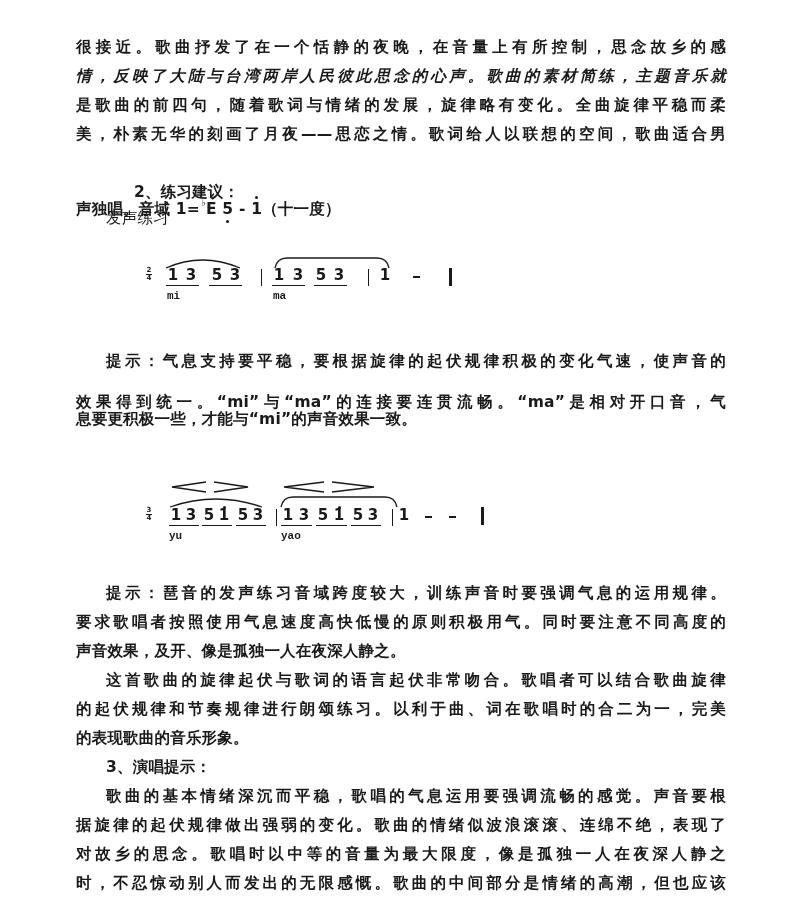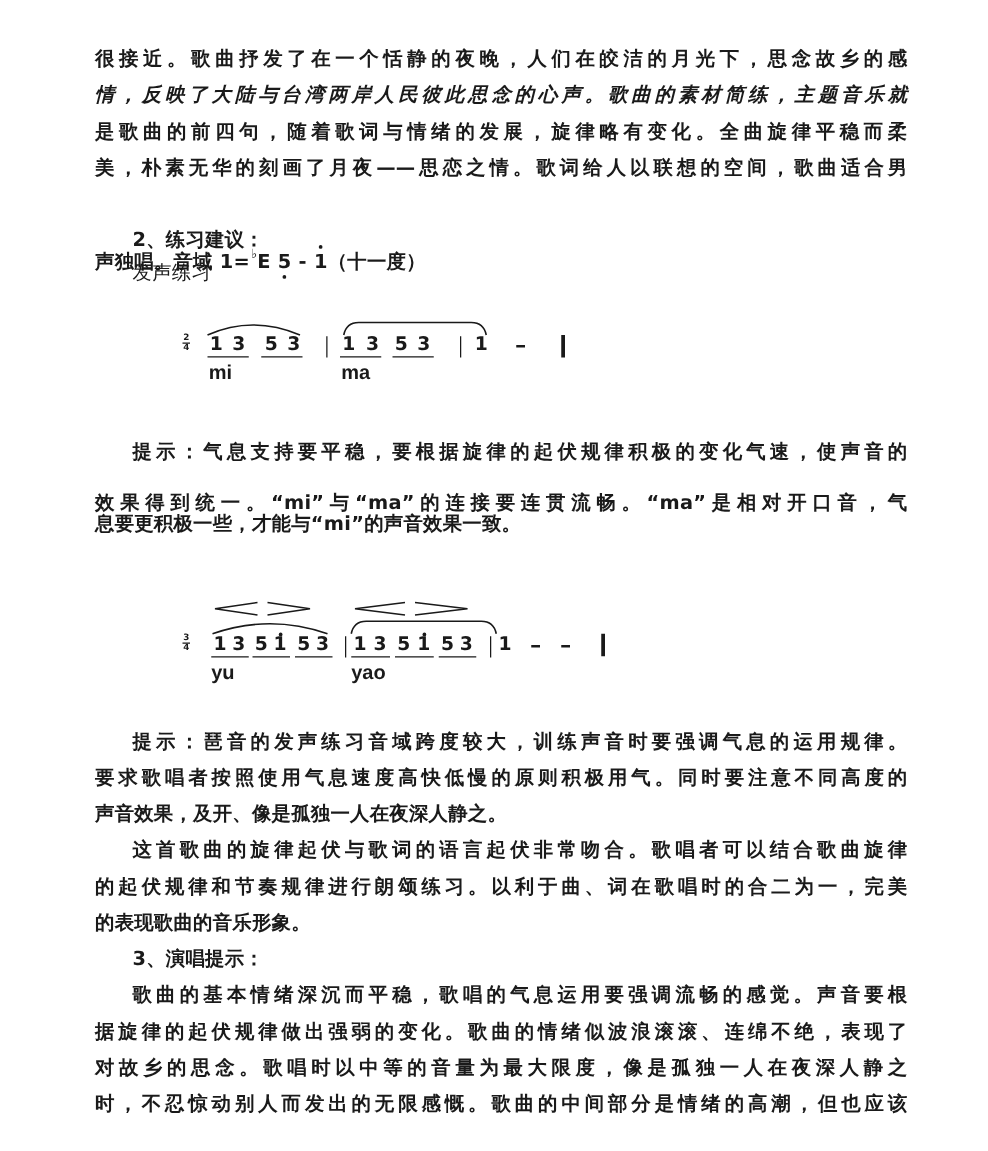--- a/index.html
+++ b/index.html
@@ -37,38 +37,38 @@
   .timesig .bar { border-top: 1px solid #1a1a1a; width: 6px; margin: 0 auto; height: 0; }
   .note {
     position: absolute; font-size: 15px; font-weight: bold;
     font-family: "DejaVu Sans", sans-serif; width: 12px; text-align: center;
   }
   .beam { position: absolute; height: 0; border-top: 1.5px solid #1a1a1a; }
   .barline { position: absolute; width: 0; border-left: 1.2px solid #1a1a1a; height: 17px; }
   .finalbar { position: absolute; width: 3px; background: #1a1a1a; height: 18px; }
   .dash { position: absolute; width: 7px; height: 0; border-top: 2px solid #1a1a1a; }
   .lyric {
-    position: absolute; font-size: 16px; font-weight: bold;
-    font-family: Liberation Sans, sans-serif;
+    position: absolute; font-size: 11px; font-weight: bold;
+    font-family: Liberation Mono, monospace;
   }
   .slur { position: absolute; }
 </style>
 </head>
 <body>
 
-<div class="line justify" style="top:36px;">很接近。歌曲抒发了在一个恬静的夜晚，人们在皎洁的月光下，思念故乡的感</div>
+<div class="line justify" style="top:36px;">很接近。歌曲抒发了在一个恬静的夜晚，在音量上有所控制，思念故乡的感</div>
 <div class="line justify" style="top:65px;font-style:italic;">情，反映了大陆与台湾两岸人民彼此思念的心声。歌曲的素材简练，主题音乐就</div>
 <div class="line justify" style="top:94px;">是歌曲的前四句，随着歌词与情绪的发展，旋律略有变化。全曲旋律平稳而柔</div>
 <div class="line justify" style="top:123px;">美，朴素无华的刻画了月夜——思恋之情。歌词给人以联想的空间，歌曲适合男</div>
 <div class="line" style="top:152px;margin-top:46px;">
   <span>声独唱。音域 1=</span><span class="sup-flat">♭</span><span>E</span>
   <span class="dot-below">5</span><span style="white-space:pre;"> - </span><span class="dot-above">1</span><span>（十一度）</span>
 </div>
 
-<div class="line indent" style="top:181px;">2、练习建议：</div>
+<div class="line indent" style="top:181px;margin-left:28px;">2、练习建议：</div>
 <div class="line indent" style="top:207px; font-weight:normal;">发声练习</div>
 
 <div class="staff" style="left:0; top:0;">
   <div class="timesig" style="left:145px; top:267px;">
     <span>2</span>
     <span class="bar"></span>
     <span>4</span>
   </div>
   <svg class="slur" style="left:164px; top:256px;" width="78" height="14">
     <path d="M2 12 Q 38 -4 76 12" fill="none" stroke="#1a1a1a" stroke-width="1.3"></path>

